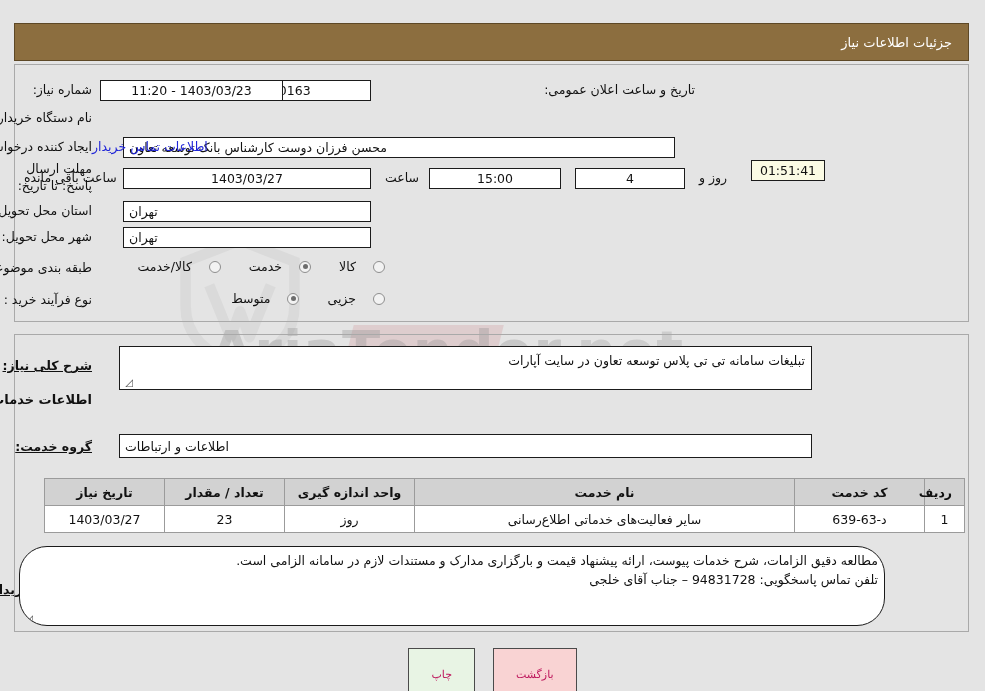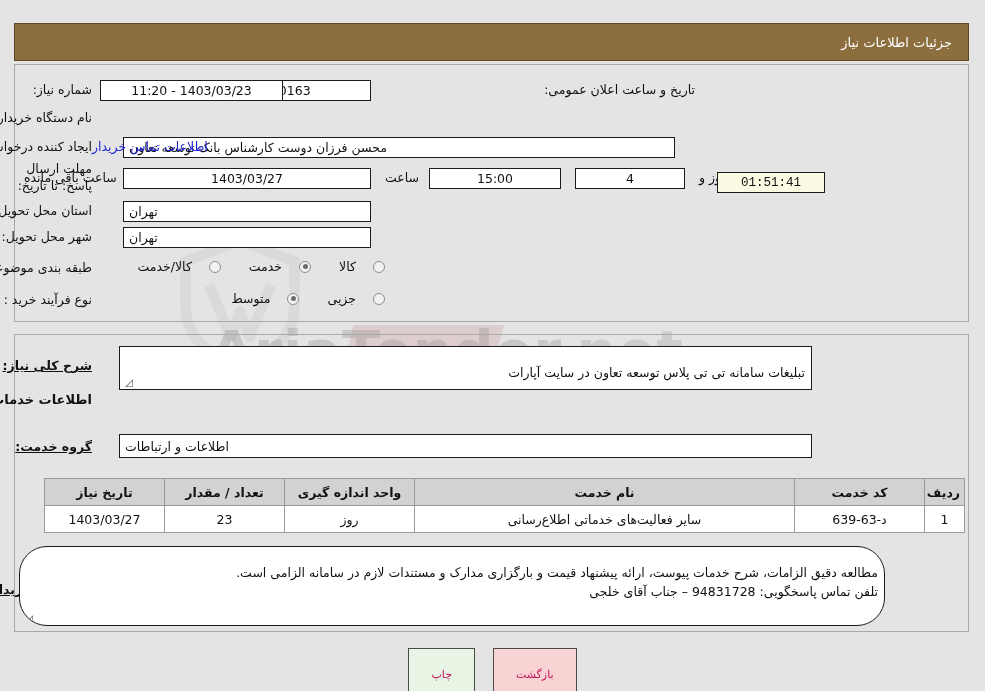--- a/index.html
+++ b/index.html
@@ -161,21 +161,21 @@
     flex: 0 0 auto;
   }
 
   
   .tarea {
     background: #ffffff;
     border: 1px solid #1b1b1b;
     box-sizing: border-box;
     font-size: 12.5px;
     color: #111;
-    padding: 16px 6px;
+    padding: 4px 6px;
     line-height: 1.55;
     position: relative;
     overflow: hidden;
     text-align: right;
   }
   .resize-grip {
     position: absolute;
     left: 3px;
     bottom: 1px;
     width: 10px;
@@ -207,21 +207,21 @@
     border-collapse: collapse;
     font-size: 12.5px;
     table-layout: fixed;
   }
   table.grid th {
     background: #d2d2d2;
     border: 1px solid #9b9b9b;
     color: #111;
     font-weight: bold;
     height: 26px;
-    padding: 0 4px;
+    padding: 0 12px;
     text-align: center;
   }
   table.grid td {
     background: #ffffff;
     border: 1px solid #9b9b9b;
     height: 26px;
     padding: 0 4px;
     text-align: center;
     color: #111;
   }
@@ -299,21 +299,21 @@
   </div>
   <div class="fbox center" style="position:absolute; right:614px; top:168px; width:248px; z-index:4;">1403/03/27</div>
   <div class="frow" style="right:566px; top:170px;">
     <span class="flabel">ساعت</span>
   </div>
   <div class="fbox center" style="position:absolute; right:424px; top:168px; width:132px; z-index:4;">15:00</div>
   <div class="fbox center" style="position:absolute; right:300px; top:168px; width:110px; z-index:4;">4</div>
   <div class="frow" style="right:258px; top:170px;">
     <span class="flabel">روز و</span>
   </div>
-  <div class="fbox center timer" style="position:absolute; right:160px; top:172px; width:108px; z-index:4;font-family:Liberation Mono, monospace;">01:51:41</div>
+  <div class="fbox center timer" style="position:absolute; right:160px; top:160px; width:74px; z-index:4;">01:51:41</div>
   <div class="frow" style="left:24px; top:170px;">
     <span class="flabel">ساعت باقی مانده</span>
   </div>
 
   <div class="frow" style="right:893px; top:203px;">
     <span class="flabel">استان محل تحویل:</span>
   </div>
   <div class="fbox right" style="position:absolute; right:614px; top:201px; width:248px; z-index:4;">تهران</div>
 
   <div class="frow" style="right:893px; top:229px;">

